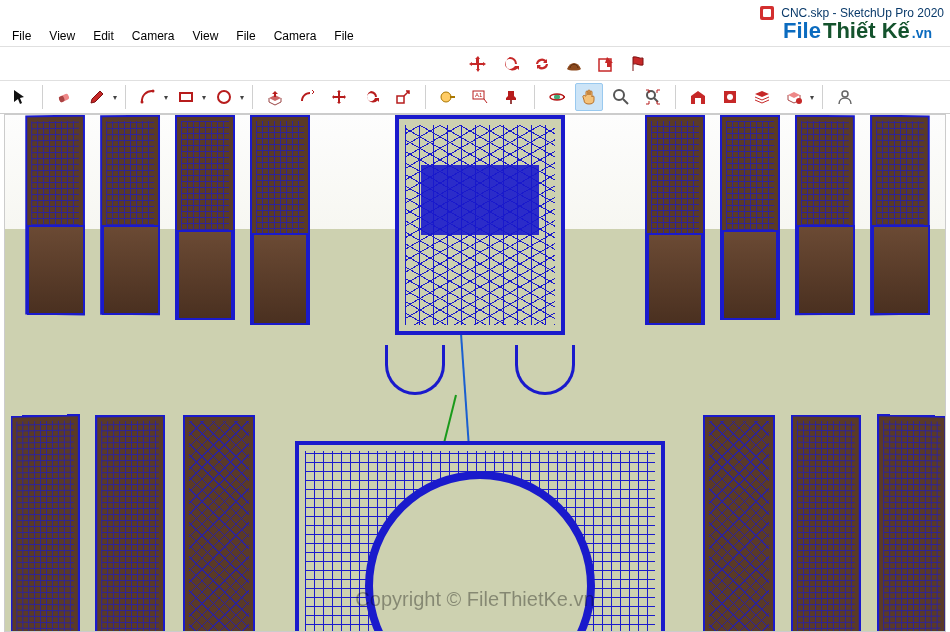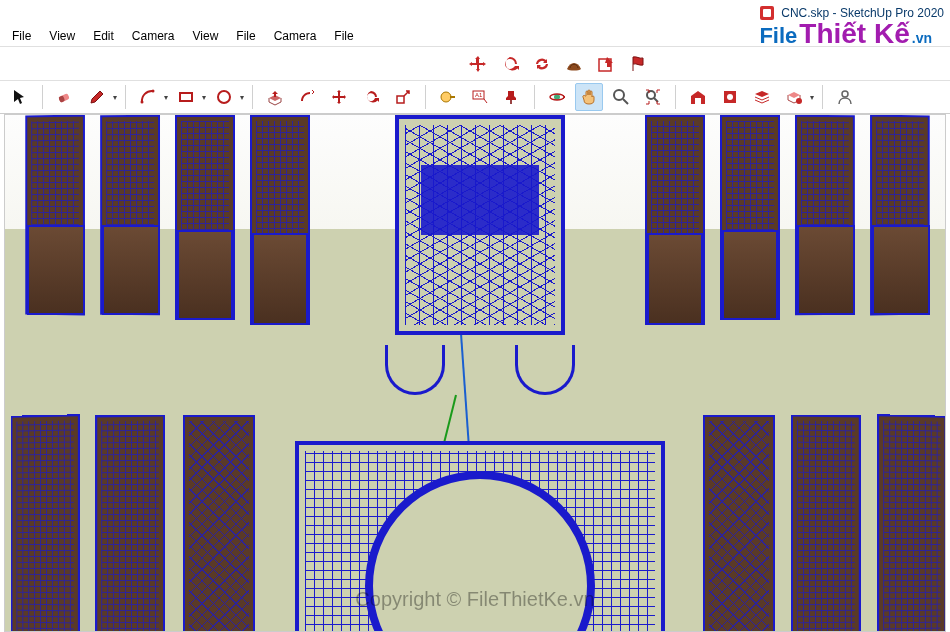--- a/index.html
+++ b/index.html
@@ -10,21 +10,21 @@
   .menubar { height: 20px; display: flex; align-items: center; padding: 0 4px; gap: 2px; }
   .menubar .menu-item { padding: 2px 8px; cursor: default; }
   .toolbar-row { height: 34px; display: flex; align-items: center; padding: 0 6px; gap: 4px; border-top: 1px solid #e0e0e0; }
   .toolbar-row.row2 { border-bottom: 1px solid #ccc; }
   .tool-btn { width: 28px; height: 28px; display: flex; align-items: center; justify-content: center; border: 1px solid transparent; border-radius: 2px; cursor: pointer; }
   .tool-btn.selected { background: #cce4f7; border-color: #99c9ef; }
   .tool-sep { width: 1px; height: 24px; background: #d0d0d0; margin: 0 4px; }
   .dropdown-caret { font-size: 8px; color: #444; margin-left: -2px; }
   .watermark-logo { position: absolute; top: 18px; right: 18px; font-weight: bold; font-size: 22px; display: flex; align-items: baseline; }
   .watermark-logo .f { color: #0b6bbf; }
-  .watermark-logo .tk { color: #a21caf; font-size: 28px; margin-left: 2px; }
+  .watermark-logo .tk { color: #14532d; font-size: 22px; margin-left: 2px; }
   .watermark-logo .vn { color: #0b6bbf; font-size: 14px; margin-left: 2px; }
   .viewport { position: relative; height: 518px; background: linear-gradient(#fdfdfd 0%, #f6f6f0 25%); border: 1px solid #ccc; margin: 0 4px 4px 4px; overflow: hidden; }
   .ground { position: absolute; top: 22%; left: -10%; right: -10%; bottom: -10%; background: #cdd1b0; transform-origin: top center; transform: perspective(900px) rotateX(2deg); }
   .axis-blue { position: absolute; top: 60px; left: 460px; width: 2px; height: 460px; background: #1a5fd0; transform: rotate(-4deg); }
   .axis-green { position: absolute; top: 280px; left: 450px; width: 2px; height: 260px; background: #1a9a1a; transform: rotate(14deg); transform-origin: top; }
   .panel { position: absolute; background: #5a3a28; border: 2px solid #1a1acc; }
   .panel::before { content: ""; position: absolute; inset: 4px; background: repeating-linear-gradient(45deg, #1a1acc 0 1px, transparent 1px 8px), repeating-linear-gradient(-45deg, #1a1acc 0 1px, transparent 1px 8px); opacity: 0.7; }
   .panel.lattice::before { background: repeating-linear-gradient(0deg, #1a1acc 0 1px, transparent 1px 6px), repeating-linear-gradient(90deg, #1a1acc 0 1px, transparent 1px 6px); }
   .panel.wood::before { background: none; }
   .panel.wood { background: linear-gradient(#6b4a34, #4a3020); }

